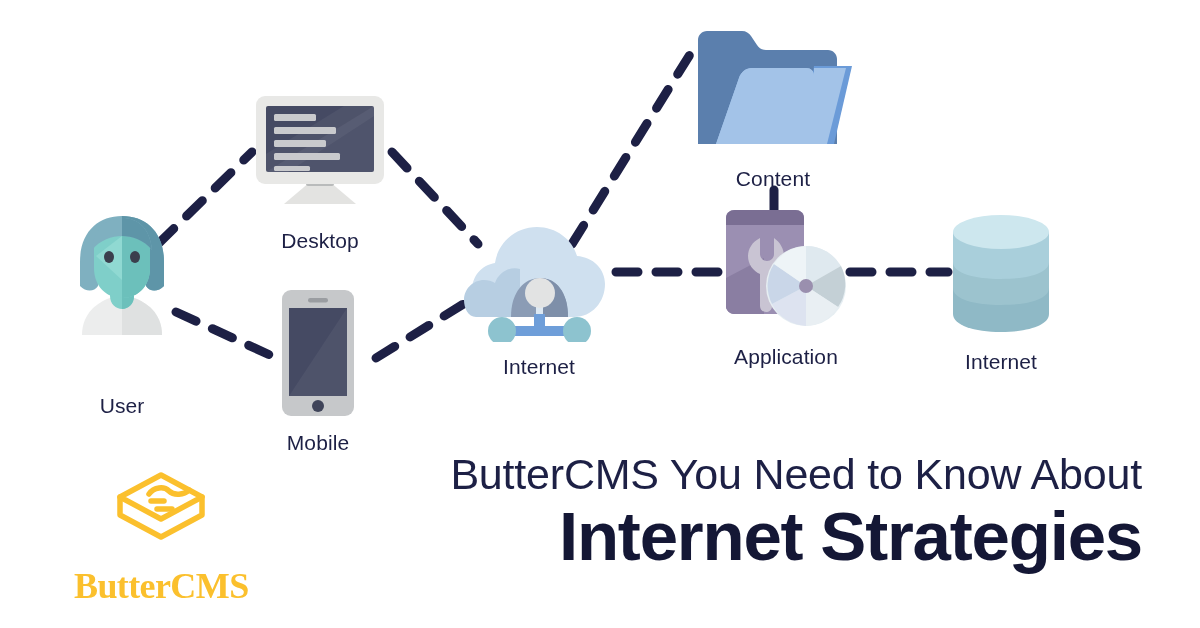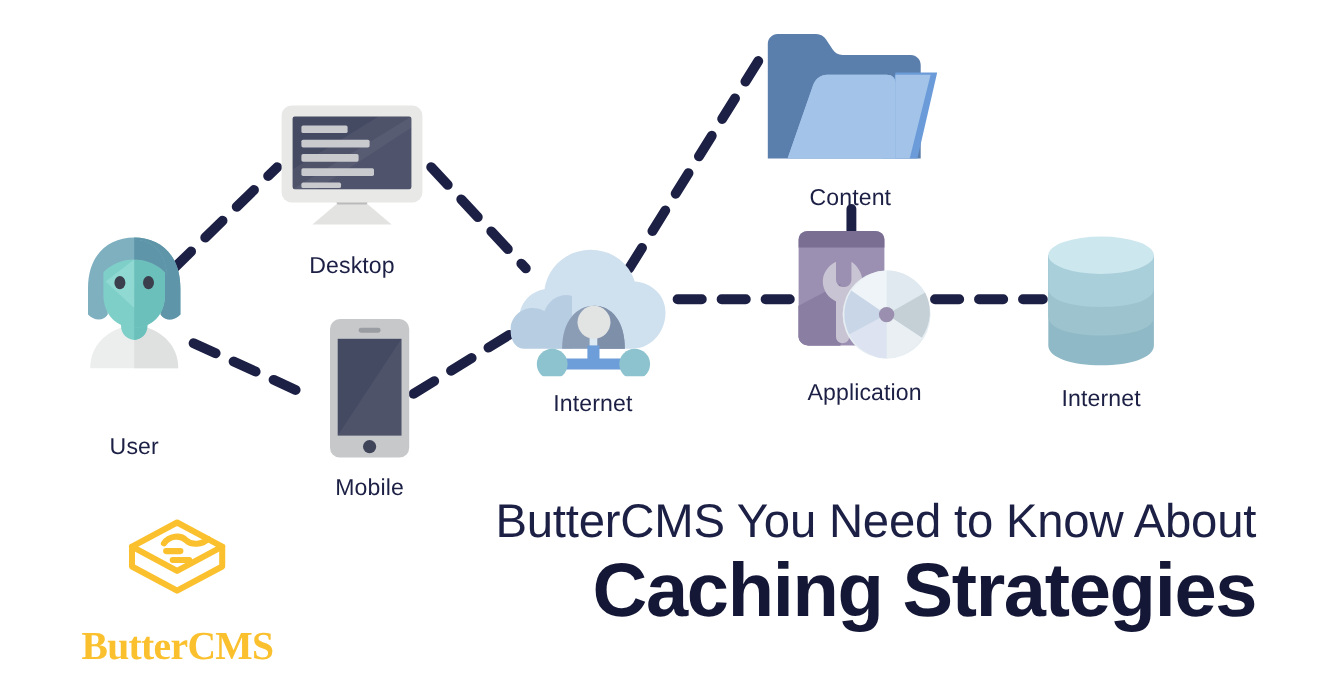--- a/index.html
+++ b/index.html
@@ -38,21 +38,21 @@
     left: 0; top: 0;
     width: 1200px; height: 628px;
     pointer-events: none;
   }
 
   
   #node-user       { left: 62px;  top: 210px; gap: 44px; }
   #node-user .node-label { margin-top: 12px; }
   #node-desktop    { left: 248px; top: 94px;  }
   #node-desktop .node-label { margin-top: 10px; }
-  #node-mobile     { left: 294px; top: 288px; }
+  #node-mobile     { left: 276px; top: 288px; }
   #node-mobile .node-label { margin-top: 10px; }
   #node-internet   { left: 464px; top: 222px; }
   #node-internet .node-label { margin-top: 10px; }
   #node-content    { left: 694px; top: 26px;  }
   #node-content .node-label { margin-top: 10px; }
   #node-application{ left: 722px; top: 208px; }
   #node-application .node-label { margin-top: 12px; }
   #node-database   { left: 948px; top: 212px; }
   #node-database .node-label { margin-top: 13px; }
 
@@ -268,21 +268,21 @@
         <path d="M5 20 L5 50 C5 61 26 67 53 67 C80 67 101 61 101 50 L101 20 Z" fill="#a9cfdb"></path>
 
         <ellipse cx="53" cy="20" rx="48" ry="17" fill="#cde7ee"></ellipse>
       </svg>
     </span>
     <span class="node-label">Internet</span>
   </div>
 
   <div id="title-block">
     <div id="title-line1">ButterCMS You Need to Know About</div>
-    <div id="title-line2">Caching Strategies</div>
+    <div id="title-line2">Internet Strategies</div>
   </div>
 
   <div id="logo-block">
     <span class="icon-wrap">
       <svg width="90" height="74" viewBox="0 0 90 74">
         <g fill="none" stroke="#fbc02d" stroke-width="5.5" stroke-linejoin="round" stroke-linecap="round">
 
           <path d="M45 5 L86 27 L45 49 L4 27 Z"></path>
 
           <path d="M4 27 L4 45 L45 67 L86 45 L86 27"></path>

